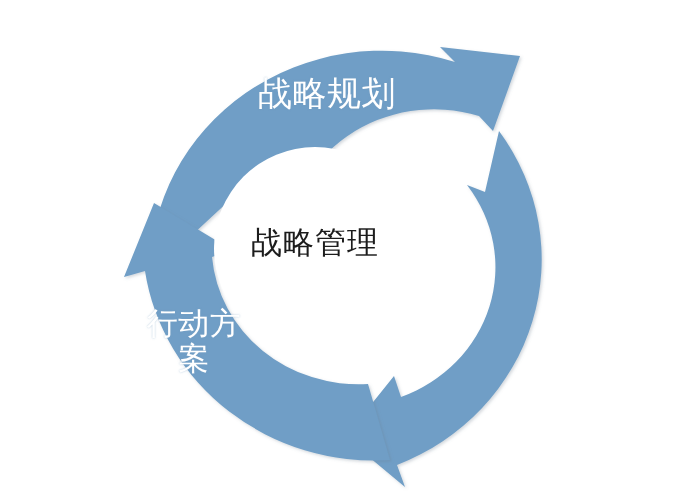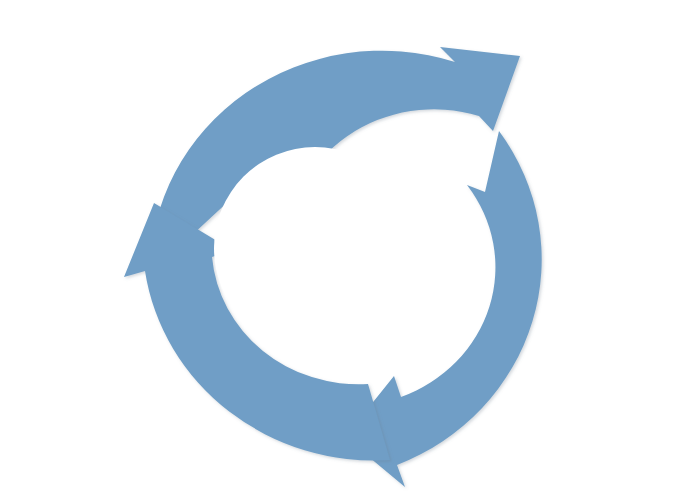--- a/index.html
+++ b/index.html
@@ -112,17 +112,21 @@
              L 124 277
              L 154 203
              L 232 250
              L 212 257
              A 147 139 0 0 0 368 384
              Z"></path>
 
     <circle cx="315" cy="248" r="101" fill="#ffffff"></circle>
   </svg>
 
+  <div class="seg-label" id="label-top" style="color: rgb(255, 255, 255);">战略规划</div>
 
 
+  <div class="seg-label" id="label-left" style="color: rgb(255, 255, 255);">行动方
+案</div>
 
+  <div id="label-center" style="color: rgb(28, 28, 28);">战略管理</div>
 
 </div>
 
 </body></html>

